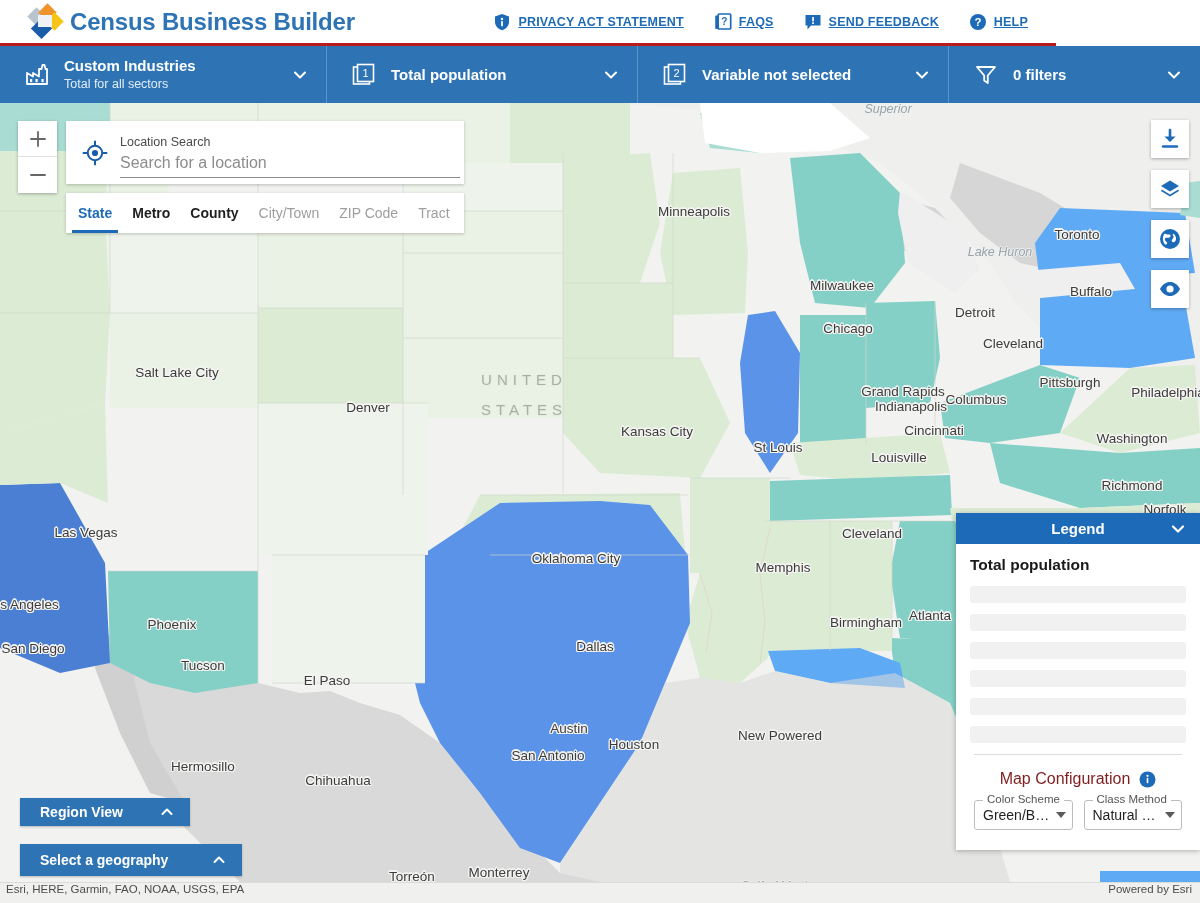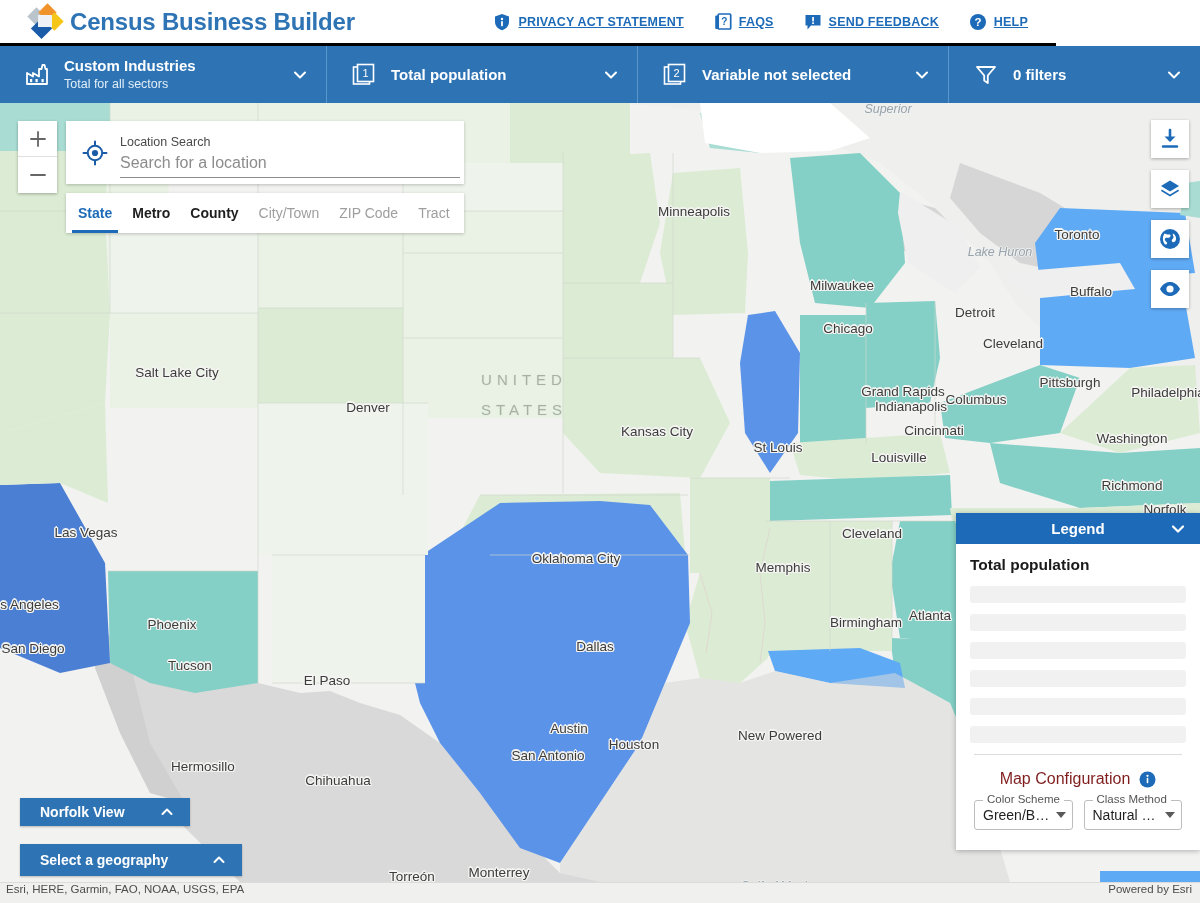--- a/index.html
+++ b/index.html
@@ -7,21 +7,21 @@
   body {
     width:1200px; height:903px; overflow:hidden;
     font-family:"Liberation Sans", sans-serif;
     background:#ffffff; position:relative;
   }
 
   
   #header {
     position:absolute; left:0; top:0; width:1056px; height:46px;
     background:#ffffff; display:flex; align-items:center;
-    border-bottom:3px solid #000000;
+    border-bottom:3px solid #b91c1c;
   }
   #logo-wrap { display:flex; align-items:center; padding-left:30px; }
   .logo-mark { width:30px; height:32px; position:relative; margin-right:10px; }
   .logo-mark i { position:absolute; display:block; }
   .lm1 { width:13px;height:13px; background:#b9c4cc; left:0; top:4px; transform:rotate(45deg); }
   .lm2 { width:13px;height:13px; background:#f0932b; left:11px; top:0px; transform:rotate(45deg); }
   .lm3 { width:13px;height:13px; background:#f5c518; left:18px; top:9px; transform:rotate(45deg); }
   .lm4 { width:15px;height:15px; background:#1a5ca8; left:4px; top:15px; transform:rotate(45deg); }
   .lm5 { width:14px;height:12px; background:#eef2f6; left:8px; top:9px; }
   #app-title {
@@ -462,21 +462,21 @@
       <div class="mlabel city" style="left: 1165px; top: 406px;">Norfolk</div>
       <div class="mlabel city" style="left: 899px; top: 354px;">Louisville</div>
       <div class="mlabel city" style="left: 778px; top: 344px;">St Louis</div>
       <div class="mlabel city" style="left: 657px; top: 328px;">Kansas City</div>
       <div class="mlabel city" style="left: 368px; top: 304px;">Denver</div>
       <div class="mlabel city" style="left: 177px; top: 269px;">Salt Lake City</div>
       <div class="mlabel city" style="left: 86px; top: 429px;">Las Vegas</div>
       <div class="mlabel city" style="left: 22px; top: 501px;">Los Angeles</div>
       <div class="mlabel city" style="left: 33px; top: 545px;">San Diego</div>
       <div class="mlabel city" style="left: 172px; top: 521px;">Phoenix</div>
-      <div class="mlabel city" style="left: 190px; top: 562px;">Tucson</div>
+      <div class="mlabel city" style="left: 203px; top: 562px;">Tucson</div>
       <div class="mlabel city" style="left: 327px; top: 577px;">El Paso</div>
       <div class="mlabel city" style="left: 576px; top: 455px;">Oklahoma City</div>
       <div class="mlabel city" style="left: 595px; top: 543px;">Dallas</div>
       <div class="mlabel city" style="left: 569px; top: 625px;">Austin</div>
       <div class="mlabel city" style="left: 548px; top: 652px;">San Antonio</div>
       <div class="mlabel city" style="left: 634px; top: 641px;">Houston</div>
       <div class="mlabel city" style="left: 783px; top: 464px;">Memphis</div>
       <div class="mlabel city" style="left: 872px; top: 430px;">Cleveland</div>
       <div class="mlabel city" style="left: 866px; top: 519px;">Birmingham</div>
       <div class="mlabel city" style="left: 930px; top: 512px;">Atlanta</div>
@@ -603,21 +603,21 @@
           <div class="sel-box">
             <span class="sel-val">Natural …</span>
             <span class="sel-arrow"></span>
           </div>
         </div>
       </div>
     </div>
   </div>
 
   <div id="region-view-btn">
-    <span class="bbtn-label">Norfolk View</span>
+    <span class="bbtn-label">Region View</span>
     <span class="bbtn-chev">
       <svg viewBox="0 0 14 14" width="14" height="14">
           <path d="M2.5 9 L7 4.5 L11.5 9" fill="none" stroke="#fff" stroke-width="2" stroke-linecap="round" stroke-linejoin="round"></path>
         </svg>
     </span>
   </div>
 
   <div id="select-geo-btn">
     <span class="bbtn-label">Select a geography</span>
     <span class="bbtn-chev">

